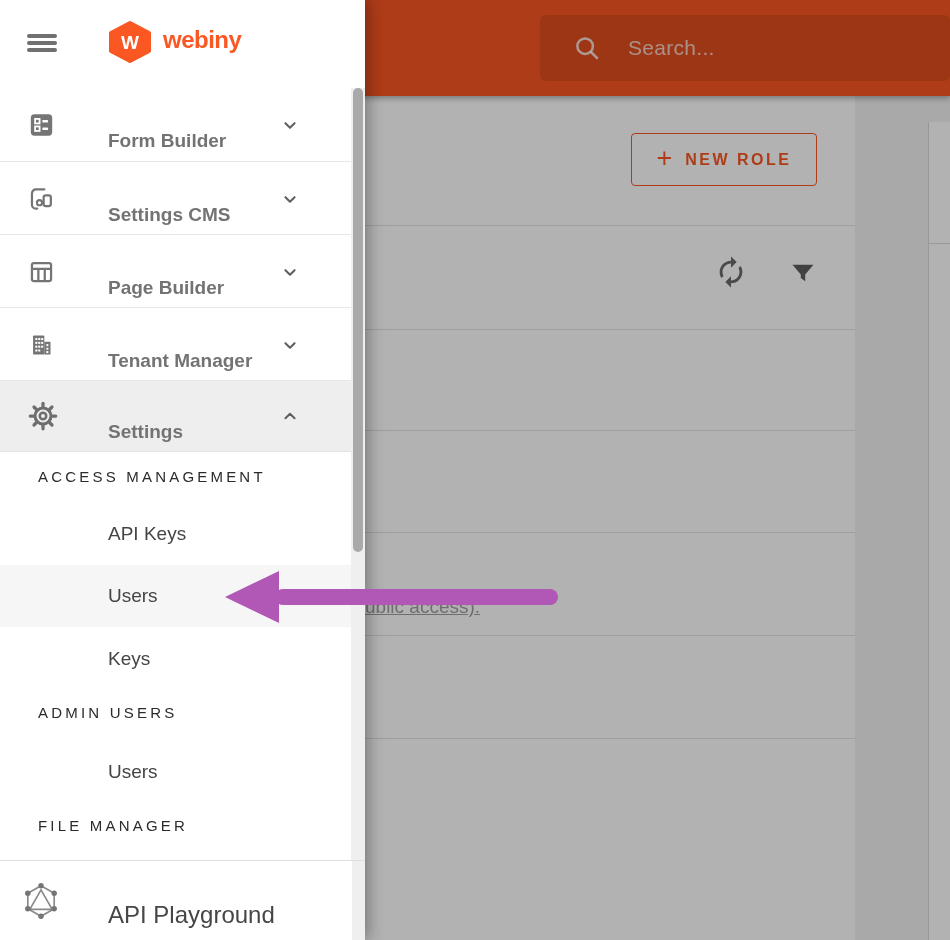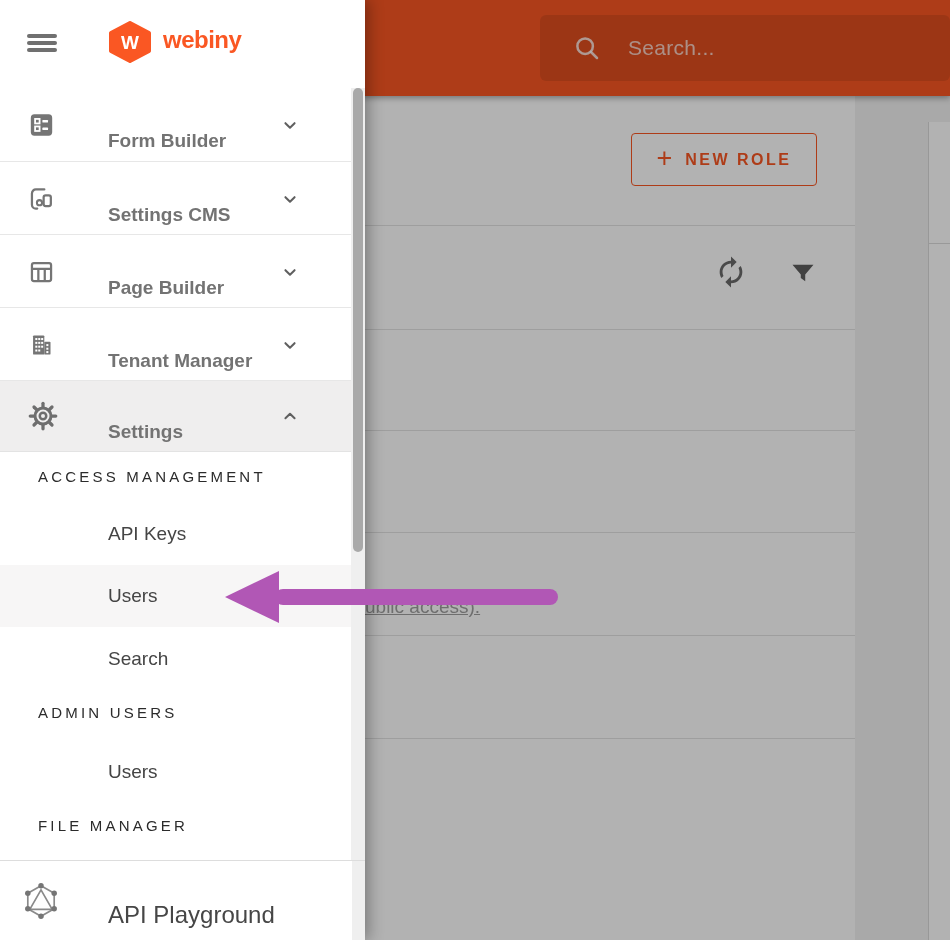--- a/index.html
+++ b/index.html
@@ -224,21 +224,21 @@
       <span class="n-label">Settings</span>
       <svg class="chev" width="22" height="22" viewBox="0 0 24 24">
         <polyline points="7,14.5 12,9.5 17,14.5" fill="none" stroke="#5F5F5F" stroke-width="2.2" stroke-linecap="round" stroke-linejoin="round"></polyline>
       </svg>
     </div>
 
     <div class="sub-header" style="top:450px;height:53px">ACCESS MANAGEMENT</div>
 
     <div class="sub-item" style="top:503px;height:62px">API Keys</div>
     <div class="sub-item hl" style="top:565px;height:62px">Users</div>
-    <div class="sub-item" style="top:627px;height:64px">Search</div>
+    <div class="sub-item" style="top:627px;height:64px">Keys</div>
 
     <div class="sub-header" style="top:691px;height:42px">ADMIN USERS</div>
 
     <div class="sub-item" style="top:738px;height:68px">Users</div>
 
     <div class="sub-header" style="top:806px;height:38px">FILE MANAGER</div>
 
     <div class="scroll-track">
       <div class="scroll-thumb"></div>
     </div>

